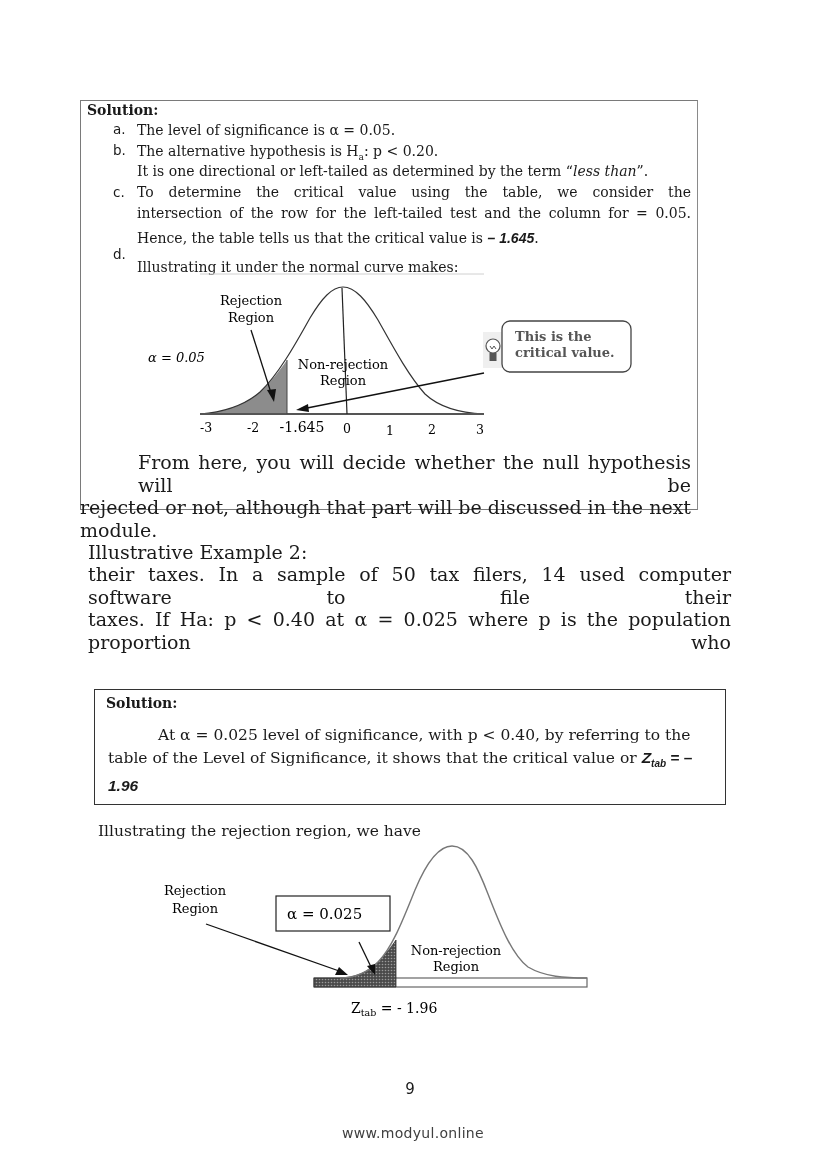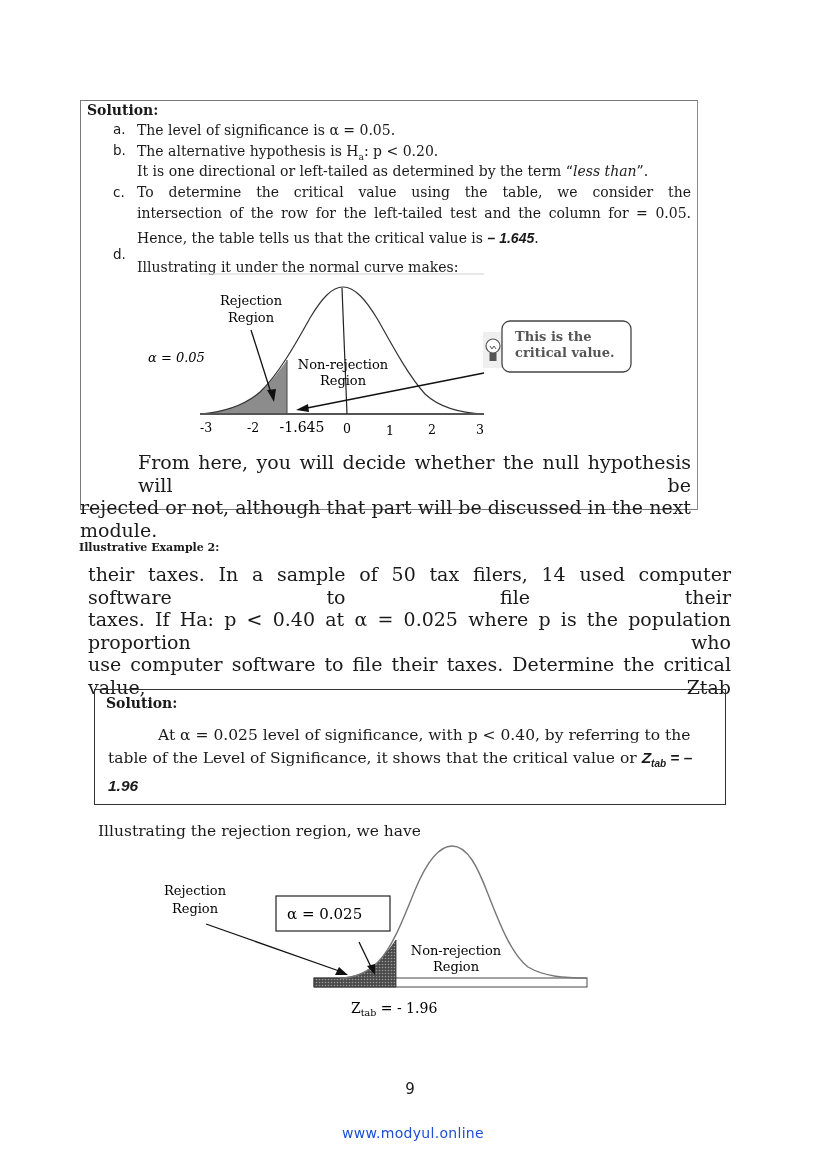--- a/index.html
+++ b/index.html
@@ -8,29 +8,29 @@
   .abs { position:absolute; }
   .box1 { position:absolute; left:80px; top:100px; width:618px; height:410px;
           border:1px solid #7a7a7a; border-right-color:#8a8a8a; box-sizing:border-box; }
   .sol-title { position:absolute; left:87px; top:102px; font-weight:bold; font-size:14px; }
   .item { position:absolute; font-size:14px; line-height:20px; white-space:nowrap; }
   .marker { position:absolute; font-family:"DejaVu Sans", "Liberation Sans", sans-serif; font-size:13.5px; }
   .just { text-align:justify; text-align-last:justify; white-space:normal; }
   .para { position:absolute; font-size:19px; line-height:22.5px; }
   .para .line { display:block; text-align:justify; text-align-last:justify; }
   .para .last { text-align-last:left; }
-  .ex-title { position:absolute; left:79px; top:541px; font-weight:bold; font-size:11px; }
+  .ex-title { position:absolute; left:88px; top:541px; font-weight:normal; font-size:19px; }
   .box2 { position:absolute; left:94px; top:689px; width:632px; height:116px;
           border:1.5px solid #333; box-sizing:border-box; }
   .sol2-title { position:absolute; left:106px; top:695px; font-weight:bold; font-size:14px; }
   .sans { font-family:"Liberation Sans", "DejaVu Sans", sans-serif; }
   .page-num { position:absolute; left:400px; top:1080px; width:20px; text-align:center;
               font-family:"DejaVu Sans", sans-serif; font-size:15px; }
   .watermark { position:absolute; left:0; width:826px; top:1125px; text-align:center;
-               font-family:"DejaVu Sans", sans-serif; font-size:14px; color:#1d4ed8; letter-spacing:0.3px; }
+               font-family:"DejaVu Sans", sans-serif; font-size:14px; color:#404040; letter-spacing:0.3px; }
   svg text { font-family:"DejaVu Serif", "Liberation Serif", serif; }
 </style>
 </head>
 <body>
 
 <div class="box1"></div>
 <div class="sol-title">Solution:</div>
 
 <div class="marker" style="left:113px;top:121px;">a.</div>
 <div class="item" style="left:137px;top:120px;">The level of significance is α = 0.05.</div>
@@ -96,21 +96,20 @@
 
 <div class="para" style="left:80px;top:451px;width:611px;">
   <span class="line" style="padding-left:58px;">From here, you will decide whether the null hypothesis will be</span>
   <span class="line last">rejected or not, although that part will be discussed in the next module.</span>
 </div>
 
 <div class="ex-title">Illustrative Example 2:</div>
 <div class="para" style="left:88px;top:563px;width:643px;">
   <span class="line">their taxes. In a sample of 50 tax filers, 14 used computer software to file their</span>
   <span class="line">taxes. If Ha: p &lt; 0.40 at α = 0.025 where p is the population proportion who</span>
-  <span class="line">use computer software to file their taxes. Determine the critical value, Ztab</span>
 </div>
 
 <div class="box2"></div>
 <div class="sol2-title">Solution:</div>
 <div class="para" style="left:108px;top:724px;width:608px;font-size:15.5px;">
   <span class="line last" style="padding-left:50px;">At α = 0.025 level of significance, with p &lt; 0.40, by referring to the</span>
   <span class="line last" style="white-space:nowrap;"><span>table of the Level of Significance, it shows that the critical value or </span><b class="sans" style="font-style:italic;">Z</b><sub class="sans" style="font-style:italic;font-weight:bold;font-size:10px;">tab</sub><b class="sans"> = –</b></span>
   <span class="line last"><b class="sans" style="font-style:italic;">1.96</b></span>
 </div>
 

